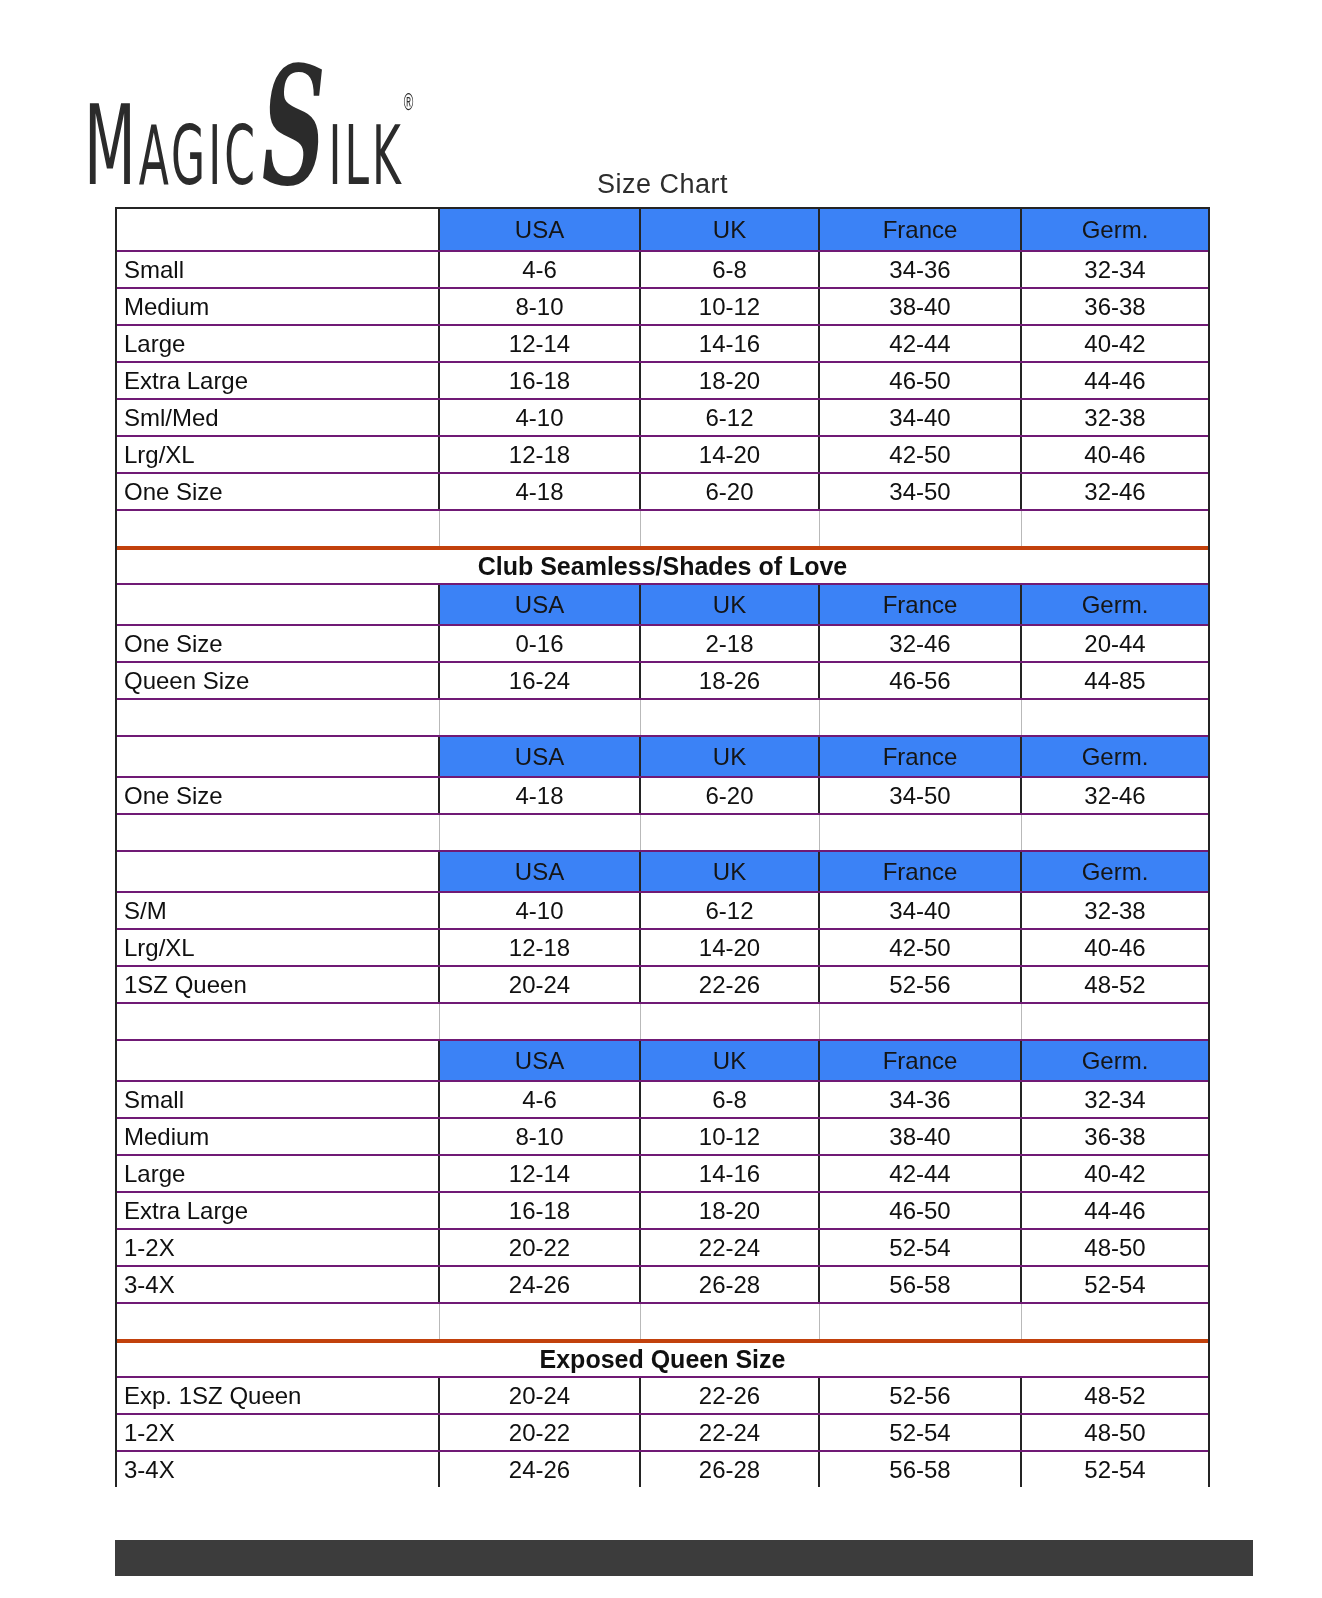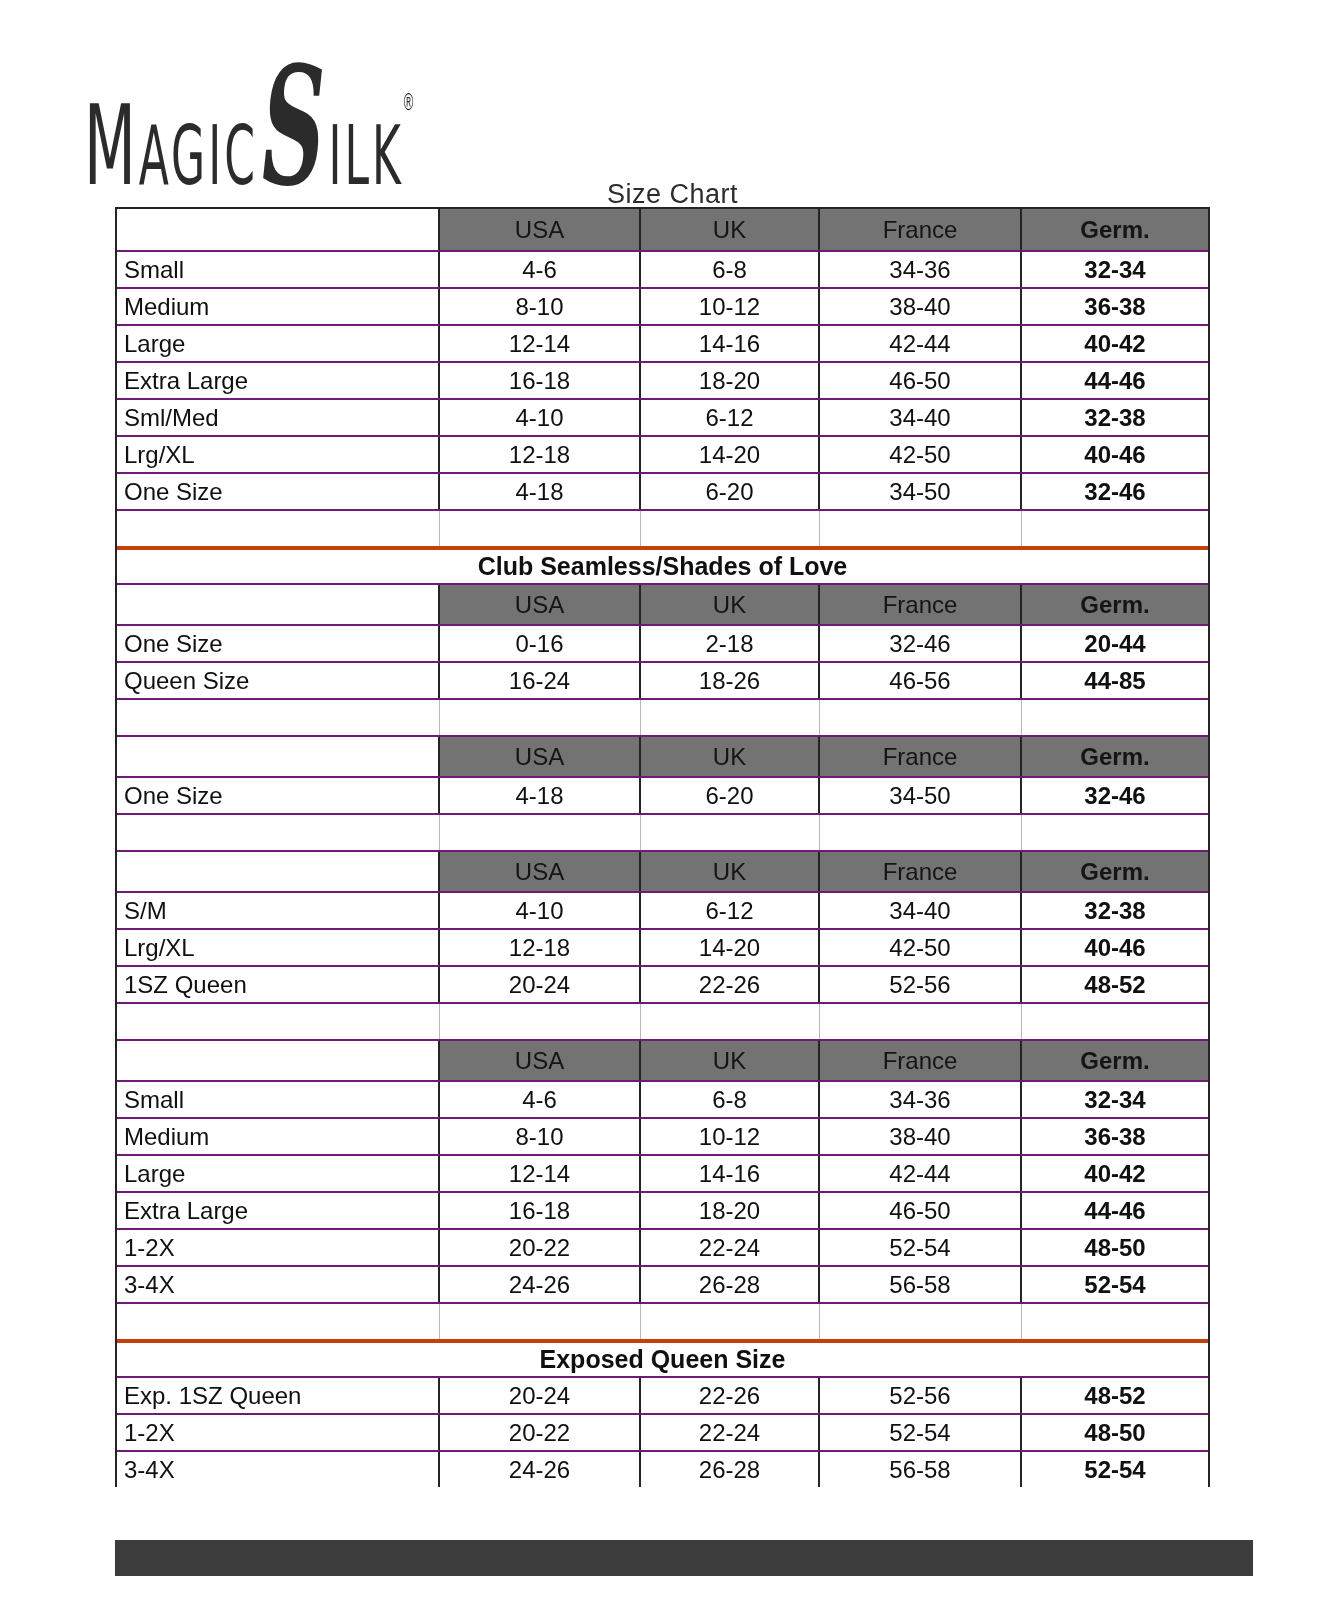--- a/index.html
+++ b/index.html
@@ -22,21 +22,21 @@
   .logo-word1::first-letter { font-size:60px; }
   .logo-word2 { margin-left:4px; }
   .logo-word2::first-letter {
     font-family:"DejaVu Serif", serif; font-style:italic; font-weight:bold;
     font-size:88px;
   }
   .logo-reg { font-size:13px; vertical-align:40px; color:#2b2b2b; }
 
   
   .page-title {
-    position:absolute; top:169px; left:115px; width:1095px; margin:10px;
+    position:absolute; top:169px; left:115px; width:1095px; margin:0;
     text-align:center; font-size:27px; font-weight:400; color:#2d2d2d;
     letter-spacing:0.5px;
   }
 
   
   .size-table {
     position:absolute; left:115px; top:207px; width:1095px;
     box-sizing:border-box;
     border:2px solid #242424; border-bottom:none;
     background:#ffffff;
@@ -45,25 +45,25 @@
   .row-header { height:41px; }
   .row-data, .row-title, .row-sep { height:37px; }
   .bt-dark  { border-top:2px solid #701a75; }
   .bt-light { border-top:4px solid #c2410c; }
 
   .cell {
     box-sizing:border-box; display:flex; align-items:center; justify-content:center;
     font-size:24px; color:#101010; overflow:hidden; white-space:nowrap;
   }
   .c0 { width:323px; } .c1 { width:201px; } .c2 { width:179px; }
-  .c3 { width:202px; } .c4 { flex:1;font-weight:bold; }
+  .c3 { width:202px; } .c4 { flex:1; }
   .divider-dark  .cell:not(:last-child) { border-right:2px solid #242424; }
   .divider-light .cell:not(:last-child) { border-right:1px solid #b9b9b9; }
 
-  .row-header .cell { background:#737373; color:#151515; }
+  .row-header .cell { background:#3b82f6; color:#151515; }
   .row-header .cell.c0 { background:#ffffff; }
   .label { justify-content:flex-start; padding-left:7px; }
   .row-title .title-cell {
     width:100%; font-weight:700; font-size:25px; justify-content:center;
   }
 
   
   .footer-bar {
     position:absolute; left:115px; top:1540px; width:1138px; height:36px;
     background:#3c3c3c;

